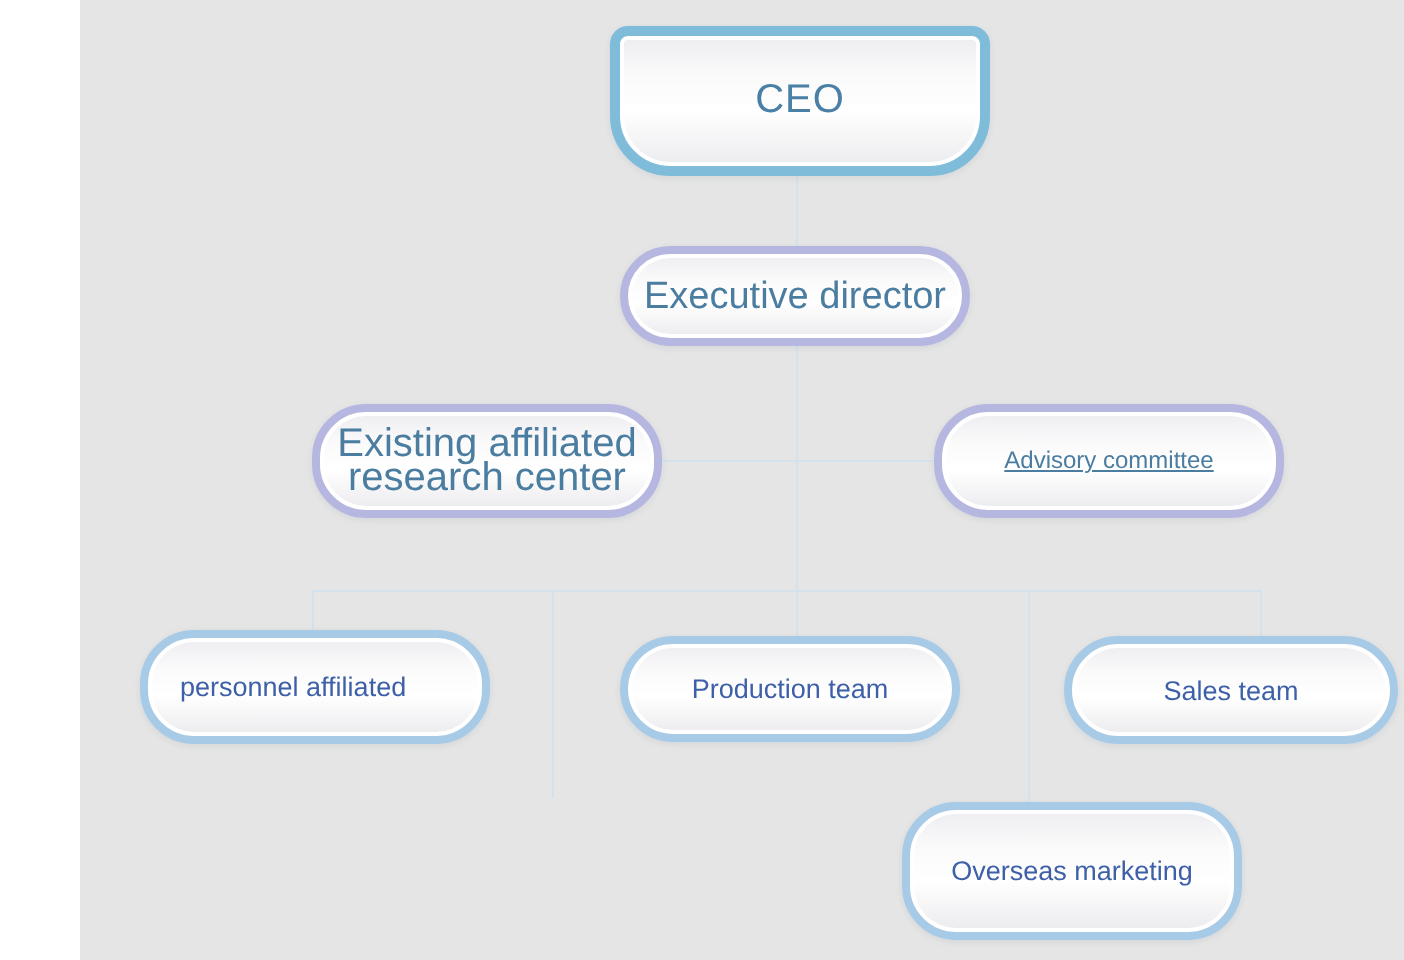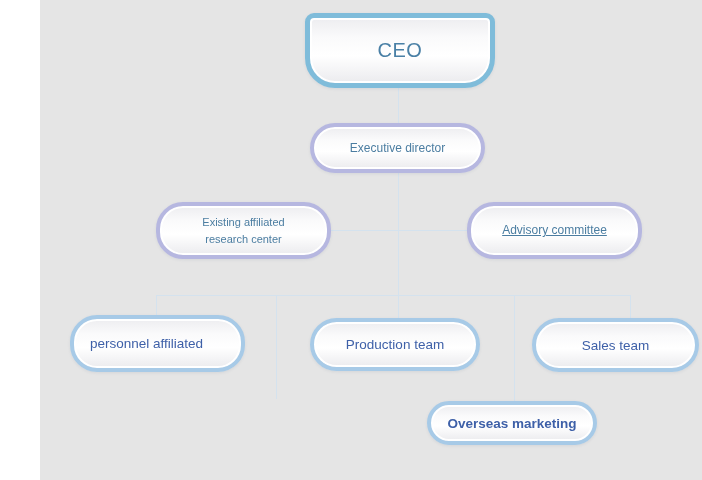--- a/index.html
+++ b/index.html
@@ -30,21 +30,21 @@
     border-radius: 9px 9px 30px 30px;
     color: #4a80a6;
     font-size: 20px;
     letter-spacing: 0.5px;
   }
   
   .node-purple {
     border: 4px solid #b6b7e0;
     border-radius: 27px;
     color: #4b7da1;
-    font-size: 11px;
+    font-size: 20px;
     line-height: 17px;
   }
   
   .node-blue {
     border: 4px solid #a7cae7;
     border-radius: 27px;
     color: #3e60a8;
     font-size: 13.5px;
     line-height: 17px;
   }
@@ -64,21 +64,21 @@
   <div class="connector h" style="left:116px; top:295px; width:475px;"></div>
   <div class="connector v" style="left:116px; top:295px; height:20px;"></div>
   <div class="connector v" style="left:236px; top:295px; height:104px;"></div>
   <div class="connector v" style="left:474px; top:295px; height:106px;"></div>
   <div class="connector v" style="left:590px; top:295px; height:23px;"></div>
 
   <div class="node node-ceo" style="left:265px; top:13px; width:190px; height:75px;">
     <span>CEO</span>
   </div>
 
-  <div class="node node-purple" style="left:270px; top:123px; width:175px; height:50px; font-size:12px;">
+  <div class="node node-purple" style="left:270px; top:123px; width:175px; height:50px; font-size:19px;">
     <span>Executive director</span>
   </div>
 
   <div class="node node-purple" style="left:116px; top:202px; width:175px; height:57px;">
     <span>Existing affiliated</span>
     <span>research center</span>
   </div>
 
   <div class="node node-purple" style="left:427px; top:202px; width:175px; height:57px; font-size:12px;text-decoration:underline;">
     <span>Advisory committee</span>
@@ -90,17 +90,17 @@
 
   <div class="node node-blue" style="left:270px; top:318px; width:170px; height:53px;">
     <span>Production team</span>
   </div>
 
   <div class="node node-blue" style="left:492px; top:318px; width:167px; height:54px;">
     <span>Sales team</span>
   </div>
 
 
-  <div class="node node-blue" style="left:387px; top:401px; width:170px; height:44px;font-weight:bold;">
+  <div class="node node-blue" style="left:411px; top:401px; width:170px; height:69px;">
     <span>Overseas marketing</span>
   </div>
 
 </div>
 
 </body></html>

